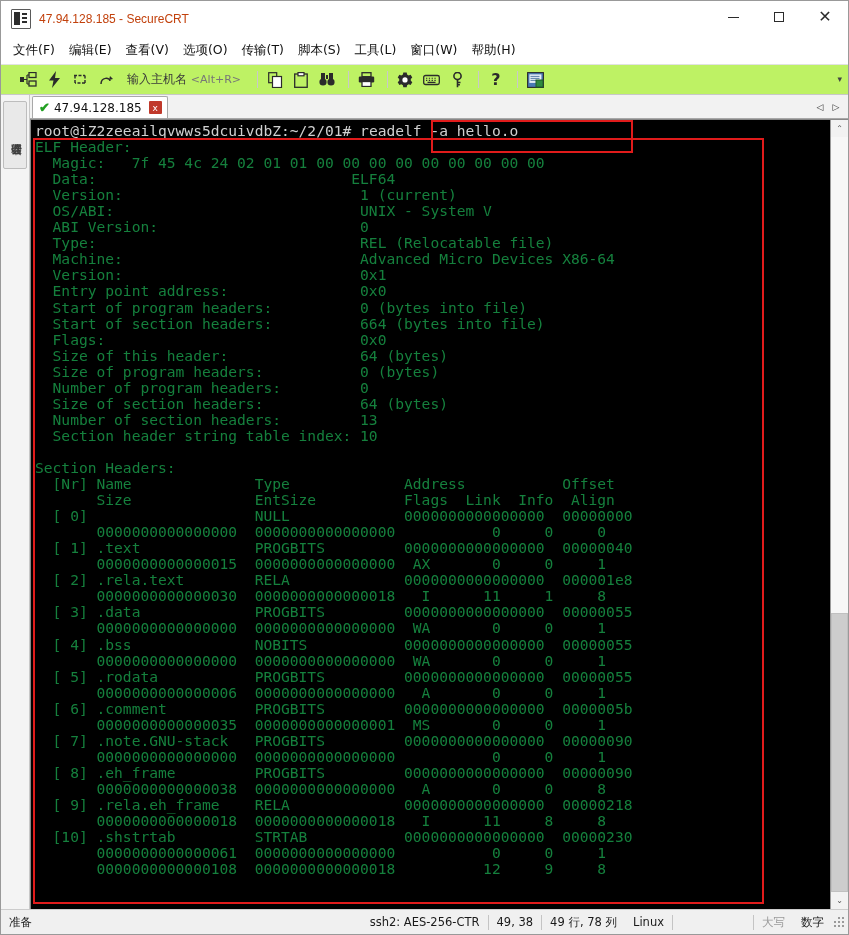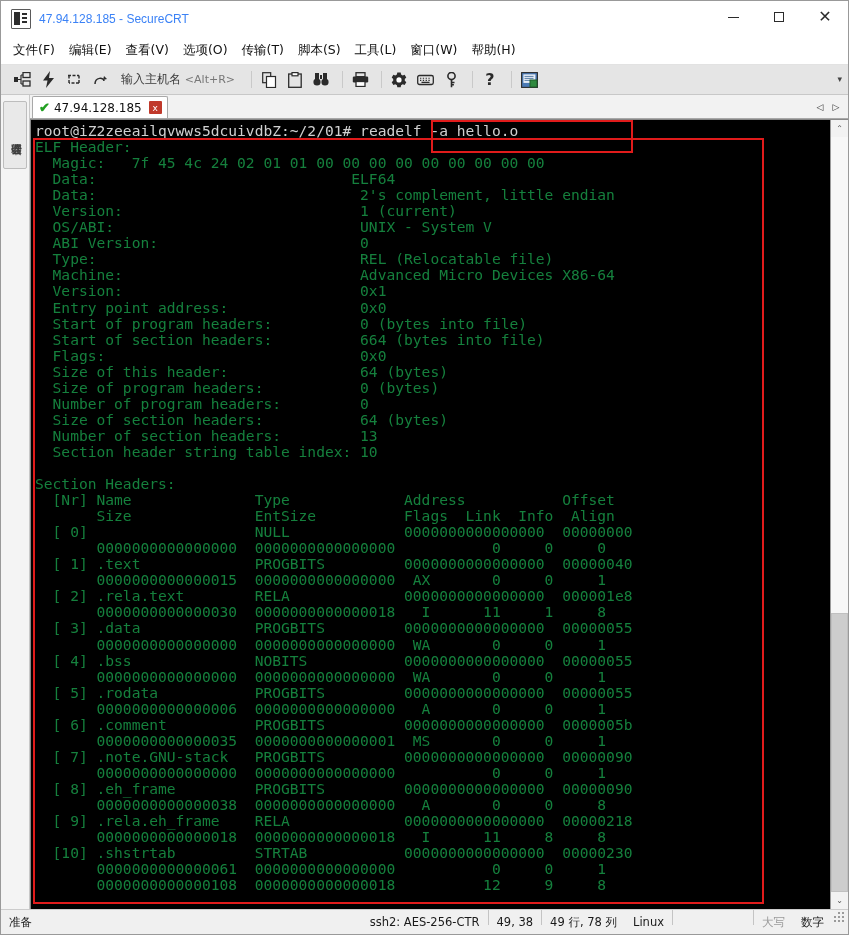--- a/index.html
+++ b/index.html
@@ -47,21 +47,21 @@
   .app-icon::after {
     content: "";
     position: absolute;
     left: 10px; top: 3px;
     width: 5px; height: 2px;
     background: #2d2d2d;
     box-shadow: 0 4px 0 0 #2d2d2d, 0 8px 0 0 #2d2d2d;
   }
   .title-text {
     font-size: 12px;
-    color: #3b82f6;
+    color: #c2410c;
     white-space: nowrap;
   }
   .win-controls {
     margin-left: auto;
     display: flex;
     height: 36px;
   }
   .win-btn {
     width: 46px; height: 32px;
     display: flex; align-items: center; justify-content: center;
@@ -103,23 +103,23 @@
     padding: 3px 7px;
     white-space: nowrap;
     font-family: "DejaVu Sans", sans-serif;
   }
 
   
   .toolbar {
     height: 29px;
     display: flex;
     align-items: center;
-    background: #e5e5e5;
+    background: #bef264;
     border-bottom: 1px solid #c8c8c8;
-    padding-left: 10px;
+    padding-left: 16px;
     flex: 0 0 auto;
     position: relative;
   }
   .tb-icon {
     width: 22px; height: 22px;
     margin-right: 4px;
     display: flex;
     align-items: center;
     justify-content: center;
     flex: 0 0 auto;
@@ -324,21 +324,21 @@
     z-index: 5;
   }
 
   
   .statusbar {
     height: 24px;
     flex: 0 0 auto;
     background: #f0f0f0;
     border-top: 1px solid #cccccc;
     display: flex;
-    align-items: flex-start;
+    align-items: center;
     font-size: 11.5px;
     color: #1a1a1a;
     font-family: "DejaVu Sans", sans-serif;
   }
   .sb-cell {
     padding: 0 8px;
     height: 24px;
     display: flex;
     align-items: center;
     white-space: nowrap;
@@ -515,21 +515,20 @@
         </div>
       </div>
 
       <div class="termwrap">
         <div class="terminal" id="terminal">
           <div class="term-line prompt"><span>root@iZ2zeeailqvwws5dcuivdbZ:~/2/01# </span><span>readelf -a hello.o</span></div>
           <div id="term-body">
               <div class="term-line">ELF Header:</div>
               <div class="term-line">  Magic:   7f 45 4c 24 02 01 01 00 00 00 00 00 00 00 00 00</div>
               <div class="term-line">  Data:                             ELF64</div>
-              <div class="term-line">  Data:                              2's complement, little endian</div>
               <div class="term-line">  Version:                           1 (current)</div>
               <div class="term-line">  OS/ABI:                            UNIX - System V</div>
               <div class="term-line">  ABI Version:                       0</div>
               <div class="term-line">  Type:                              REL (Relocatable file)</div>
               <div class="term-line">  Machine:                           Advanced Micro Devices X86-64</div>
               <div class="term-line">  Version:                           0x1</div>
               <div class="term-line">  Entry point address:               0x0</div>
               <div class="term-line">  Start of program headers:          0 (bytes into file)</div>
               <div class="term-line">  Start of section headers:          664 (bytes into file)</div>
               <div class="term-line">  Flags:                             0x0</div>

